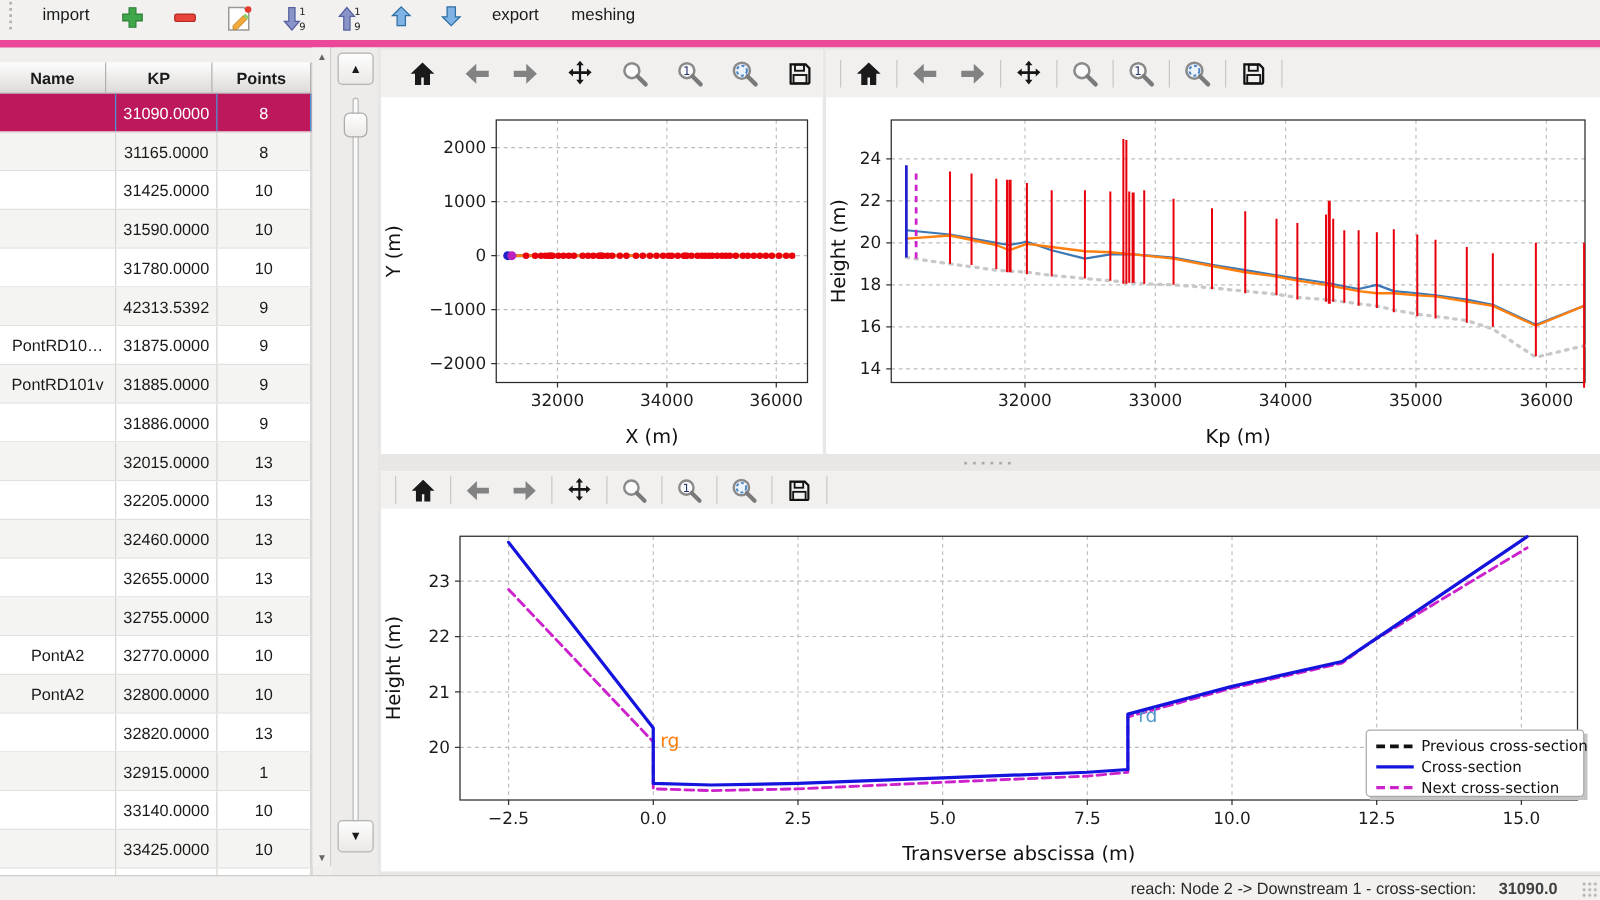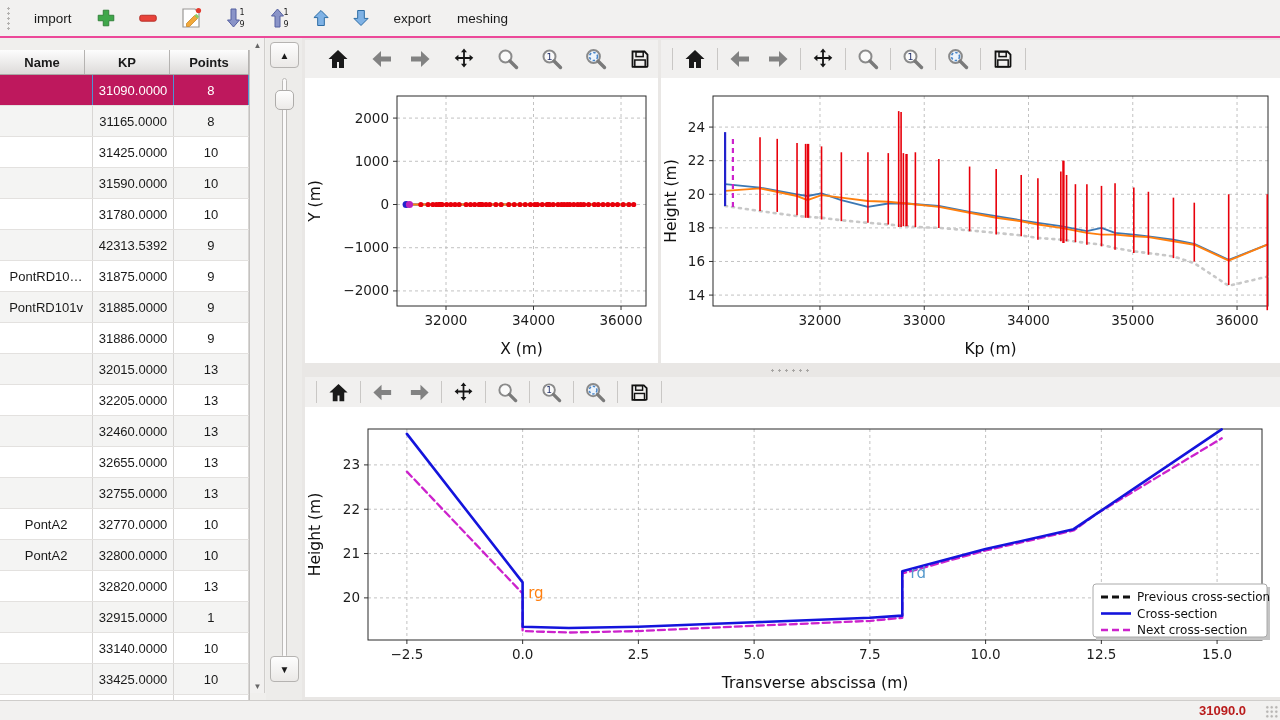--- a/index.html
+++ b/index.html
@@ -1,20 +1,20 @@
 <!DOCTYPE html>
 <html><head>
 <meta charset="utf-8">
 <style>
   html,body{margin:0;padding:0;background:#d8d6d4;}
   #app{position:relative;width:1280px;height:720px;background:#f0efed;overflow:hidden;
        font-family:"Liberation Sans","DejaVu Sans",sans-serif;color:#1a1a1a;}
   
   .menubar{position:absolute;left:0;top:0;width:1280px;height:38px;background:#f2f1f0;
-           border-bottom:2px solid #ec4899;display:flex;align-items:center;gap:6px;
+           border-bottom:6px solid #ec4899;display:flex;align-items:flex-start;gap:6px;
            padding-left:6px;box-sizing:border-box;}
   .drag-handle{width:6px;height:24px;margin-right:6px;
       background-image:radial-gradient(circle,#b3b1af 1px,transparent 1.3px);background-size:5px 5px;}
   .menu-item{font-size:13.5px;color:#1a1a1a;background:none;border:none;padding:4px 10px;
              font-family:inherit;cursor:default;}
   .icon-btn{background:none;border:none;padding:3px 7px;display:flex;align-items:center;cursor:default;}
   .icon-btn svg{display:block;}
   
   .table-panel{position:absolute;left:0;top:38px;width:250px;height:662px;background:#ffffff;
                border-right:1px solid #c4c2c0;box-sizing:border-box;margin-top:12px;}
@@ -62,21 +62,21 @@
       background-image:radial-gradient(circle,#a8a6a4 1px,transparent 1.3px);background-size:7px 5px;}
   svg.chart{display:block;background:#ffffff;}
   .tick{font:13.5px "DejaVu Sans",sans-serif;fill:#1c1c1c;}
   .axlabel{font:15.5px "DejaVu Sans",sans-serif;fill:#111111;}
   .legendtext{font:12px "DejaVu Sans",sans-serif;fill:#111111;}
   .annot{font:15px "DejaVu Sans",sans-serif;}
   
   .statusbar{position:absolute;left:0;top:700px;width:1280px;height:20px;background:#f2f1f0;
              border-top:1px solid #cfcdcb;box-sizing:border-box;font-size:13px;color:#2a2a2a;
              display:flex;align-items:center;justify-content:flex-end;padding-right:34px;}
-  .statusbar b{margin-left:8px;font-weight:bold;color:#b91c1c;}
+  .statusbar b{margin-left:18px;font-weight:bold;color:#404040;}
   .grip{position:absolute;right:2px;bottom:2px;width:13px;height:13px;
       background-image:radial-gradient(circle,#b5b3b1 1px,transparent 1.4px);background-size:4.5px 4.5px;}
 </style>
 </head>
 <body>
 
 <svg width="0" height="0" style="position:absolute">
   <defs>
     <symbol id="i-home" viewBox="0 0 24 24">
         <path d="M12 3 2.5 12H6v9h5v-6h2v6h5v-9h3.5z" fill="#1a1a1a"></path>
@@ -707,17 +707,18 @@
           <text x="832" y="194" class="legendtext">Previous cross-section</text>
           <line x1="796" y1="206.5" x2="826" y2="206.5" stroke="#1414dc" stroke-width="2.6" stroke-dasharray="none"></line>
           <text x="832" y="210.5" class="legendtext">Cross-section</text>
           <line x1="796" y1="223" x2="826" y2="223" stroke="#cc22cc" stroke-width="2.6" stroke-dasharray="7,4"></line>
           <text x="832" y="227" class="legendtext">Next cross-section</text>
         </svg>
     </div>
   </div>
 
   <div class="statusbar">
+    <span>reach: Node 2 -&gt; Downstream 1 - cross-section:</span>
     <b>31090.0</b>
   </div>
   <div class="grip"></div>
 
 </div>
 
 </body></html>

